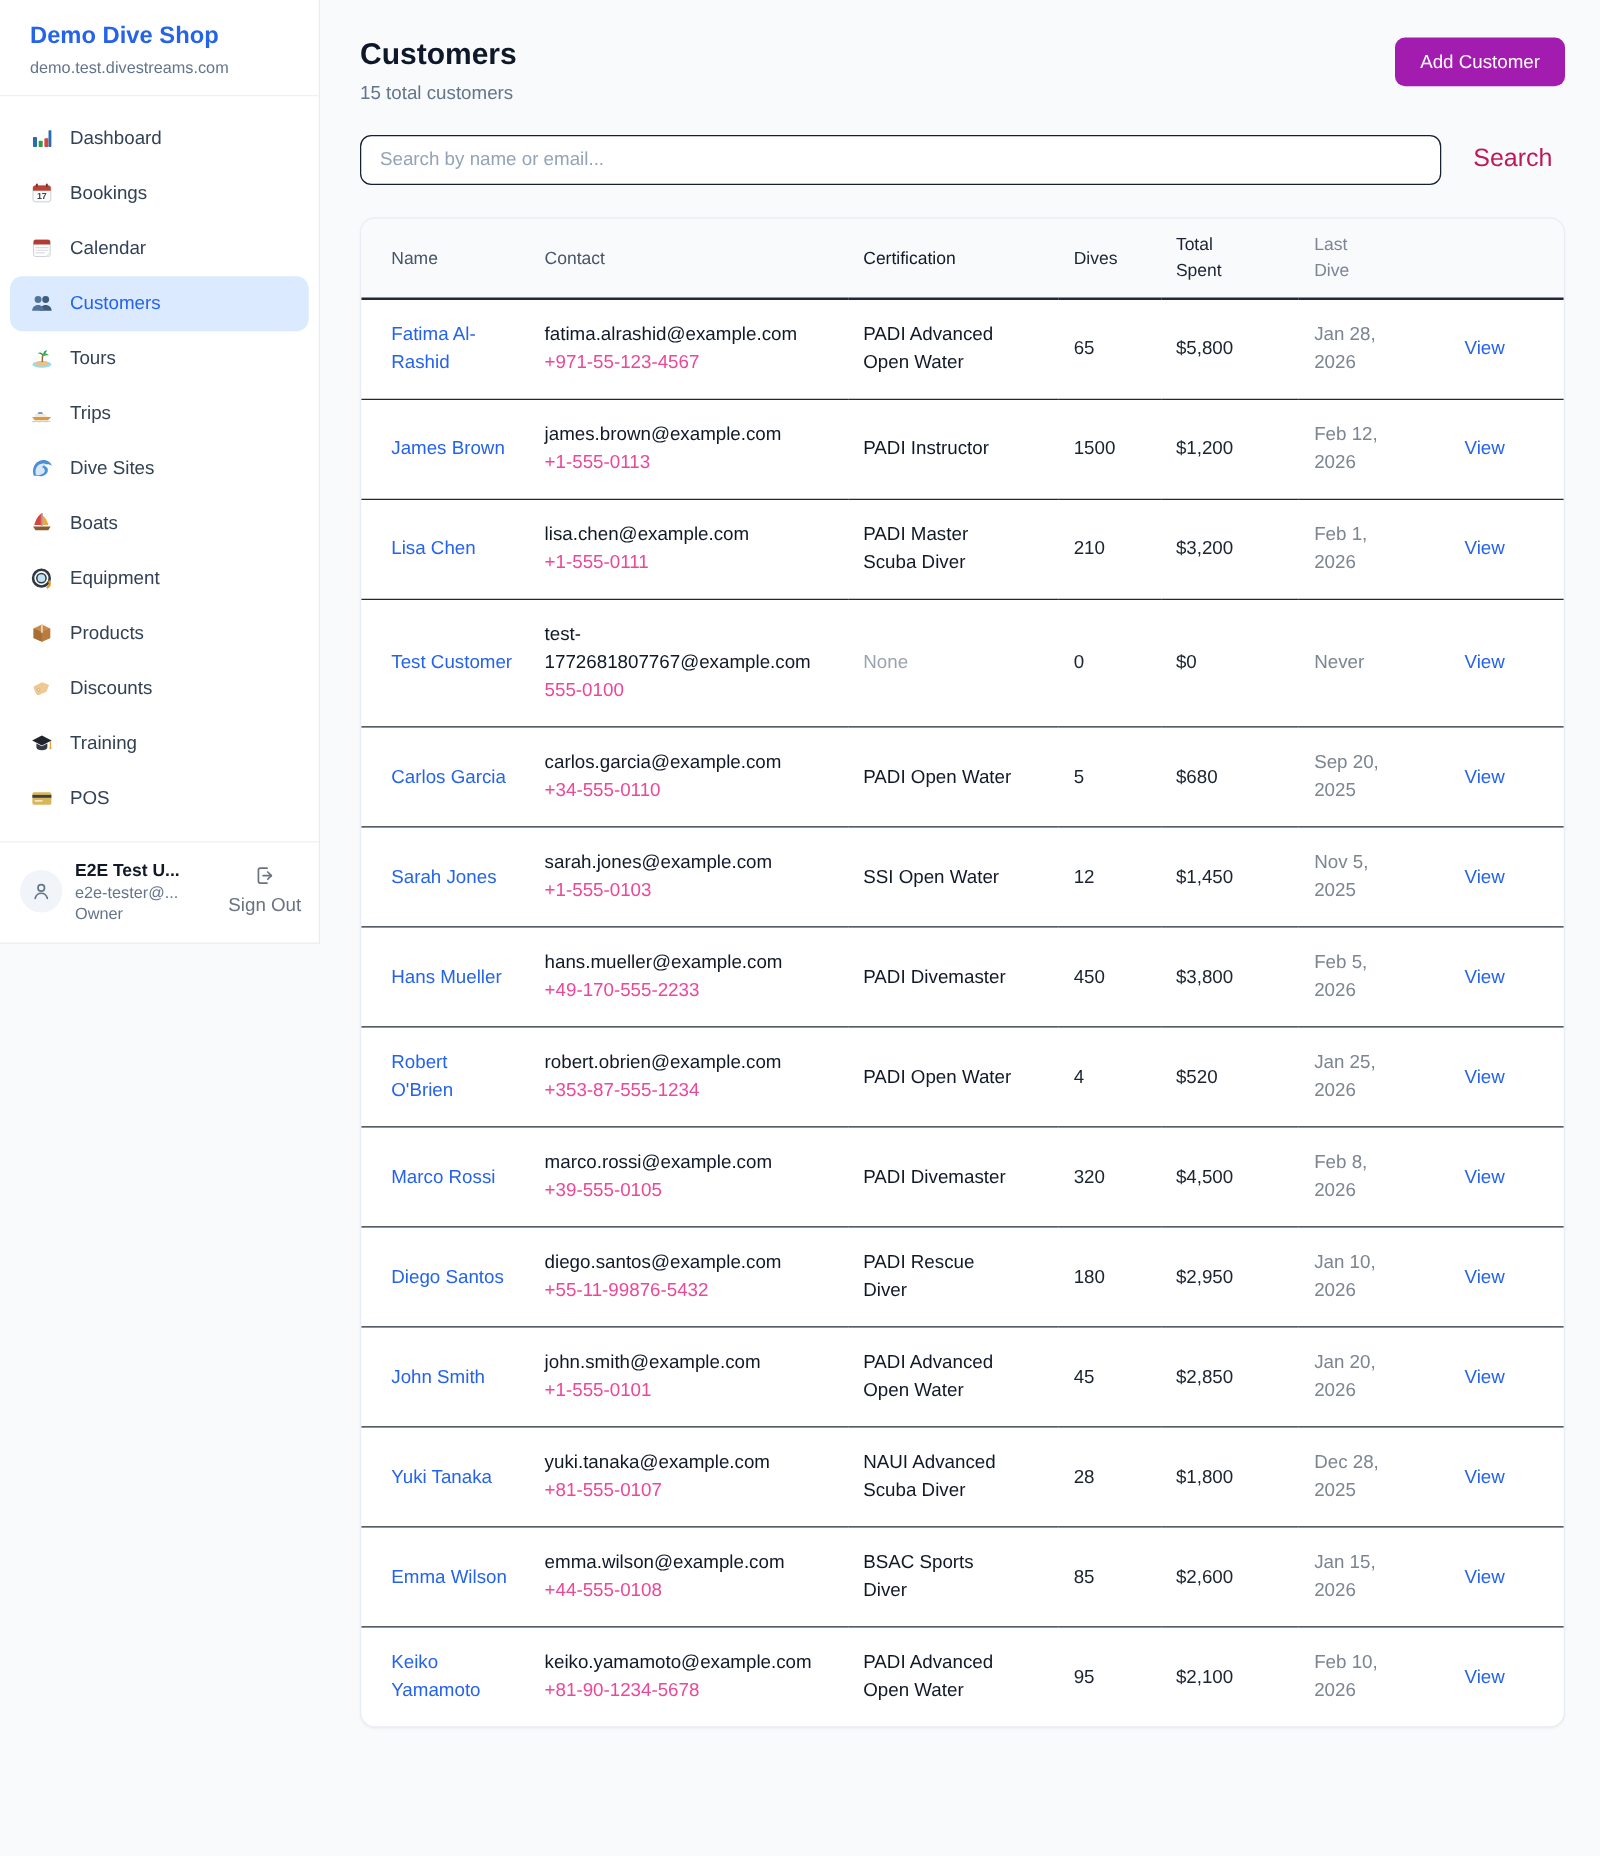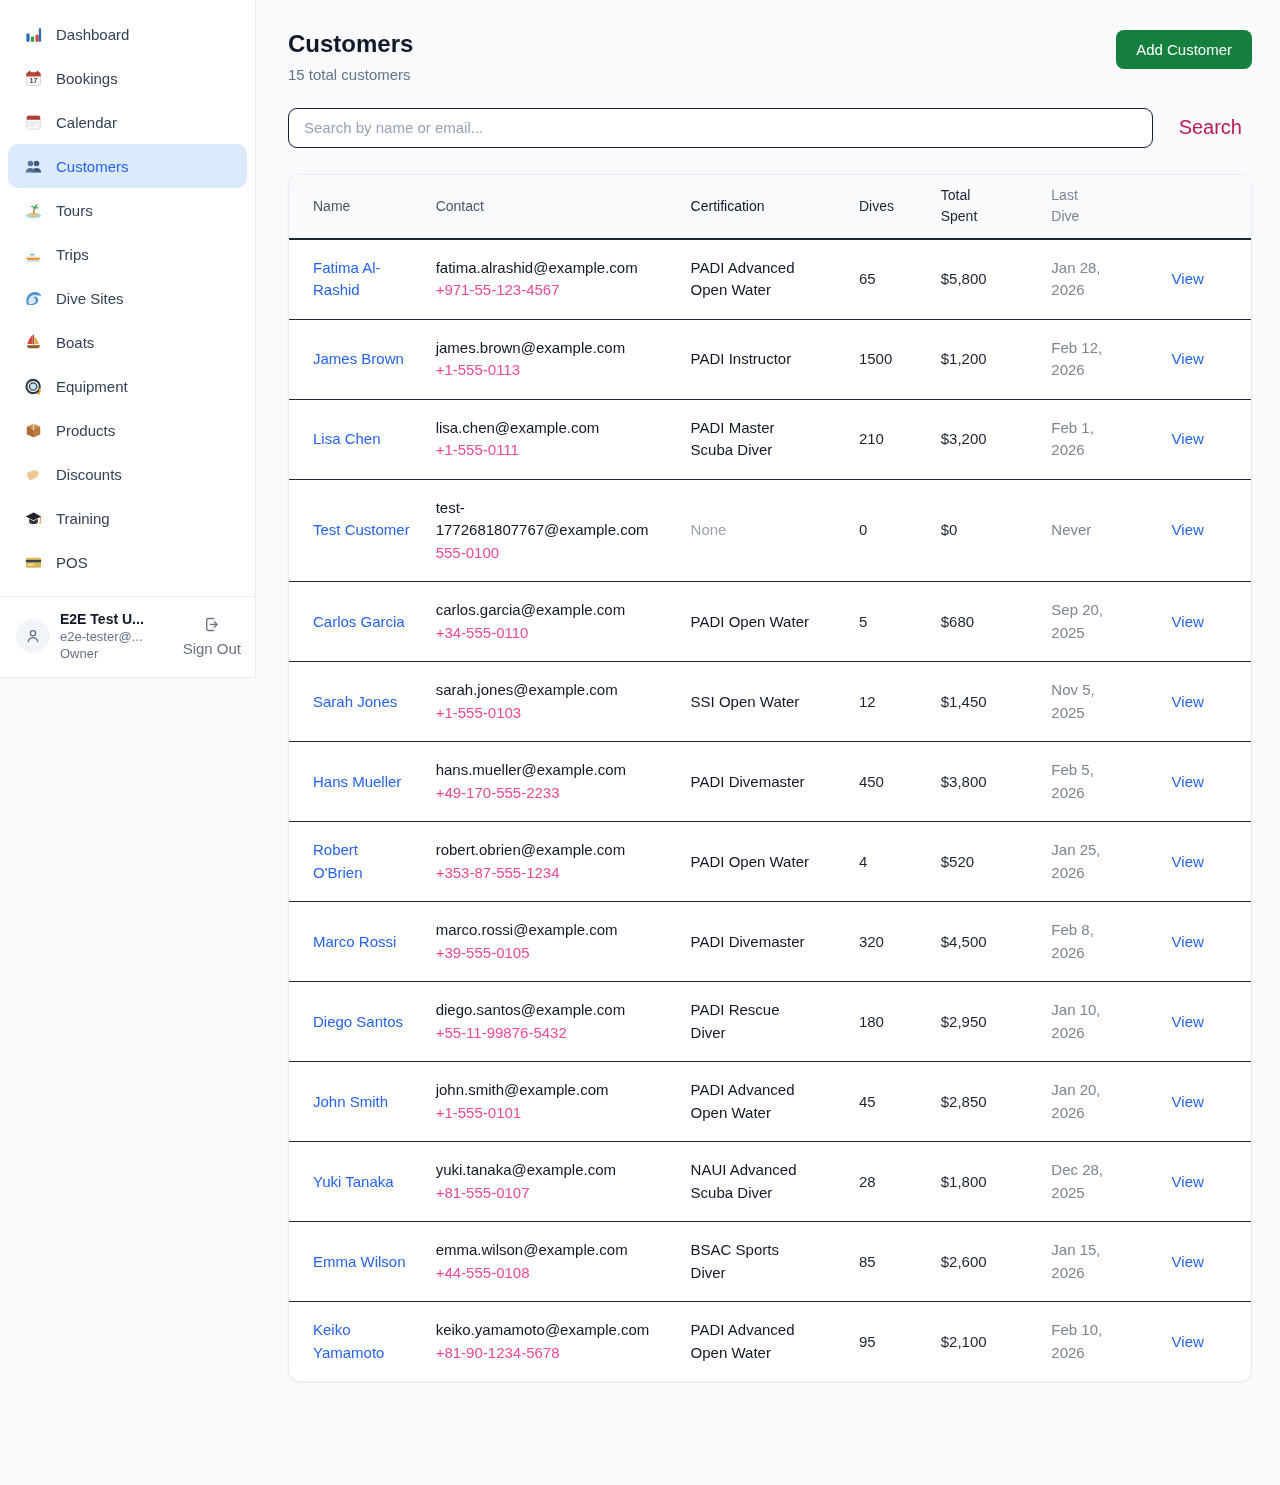--- a/index.html
+++ b/index.html
@@ -44,21 +44,21 @@
   .signout { margin-left: auto; display: flex; align-items: center; gap: 7px;
     color: #6b7280; font-size: 15px; cursor: pointer; white-space: nowrap; flex-direction: column; }
   .signout svg { width: 17px; height: 17px; }
 
   
   .main { flex: 1; padding: 30px 28px 0 32px; min-width: 0; }
   .title-row { display: flex; justify-content: space-between; align-items: flex-start; }
   .page-title { font-size: 24px; font-weight: bold; color: #0f172a; line-height: 1.15; }
   .subtitle { color: #64748b; font-size: 15px; margin-top: 8px; }
   .add-btn {
-    background: #15803d; color: #fff; border: none; border-radius: 8px;
+    background: #a21caf; color: #fff; border: none; border-radius: 8px;
     padding: 11px 20px; font-size: 15px; font-weight: 500; cursor: pointer;
     font-family: inherit;
   }
 
   .search-row { display: flex; align-items: center; margin-top: 25px; justify-content: space-between; }
   .search-input {
     flex: 1; height: 40px; background: #fff;
     border: 1px solid #162032; border-radius: 9px;
     padding: 0 15px; font-size: 15px; color: #111827; font-family: inherit; outline: none;
   }
@@ -93,20 +93,24 @@
   .c-cert { color: #111827; padding-right: 34px; }
   .c-cert.muted { color: #9ca3af; }
   .c-dives, .c-spent { color: #1b2430; }
   .c-last { color: #7c8591; padding-right: 40px; }
   .c-view a { color: #2563eb; font-weight: 500; text-decoration: none; cursor: pointer; }
 </style>
 </head>
 <body>
 
 <aside class="sidebar">
+  <div class="side-header">
+    <div class="shop-name">Demo Dive Shop</div>
+    <div class="shop-domain">demo.test.divestreams.com</div>
+  </div>
   <nav class="nav">
       <div class="nav-item">
         <span class="nav-icon">
           <svg viewBox="0 0 20 20">
             <rect x="2.5" y="9" width="3.4" height="8.5" rx=".6" fill="#2b6cb0"></rect>
             <rect x="7.3" y="12.2" width="3.4" height="5.3" rx=".6" fill="#2f9e44"></rect>
             <rect x="12.1" y="10.2" width="3.4" height="7.3" rx=".6" fill="#d64545"></rect>
             <rect x="15.6" y="3.4" width="2.4" height="14.1" rx=".6" fill="#2b6cb0"></rect>
           </svg>
         </span>

